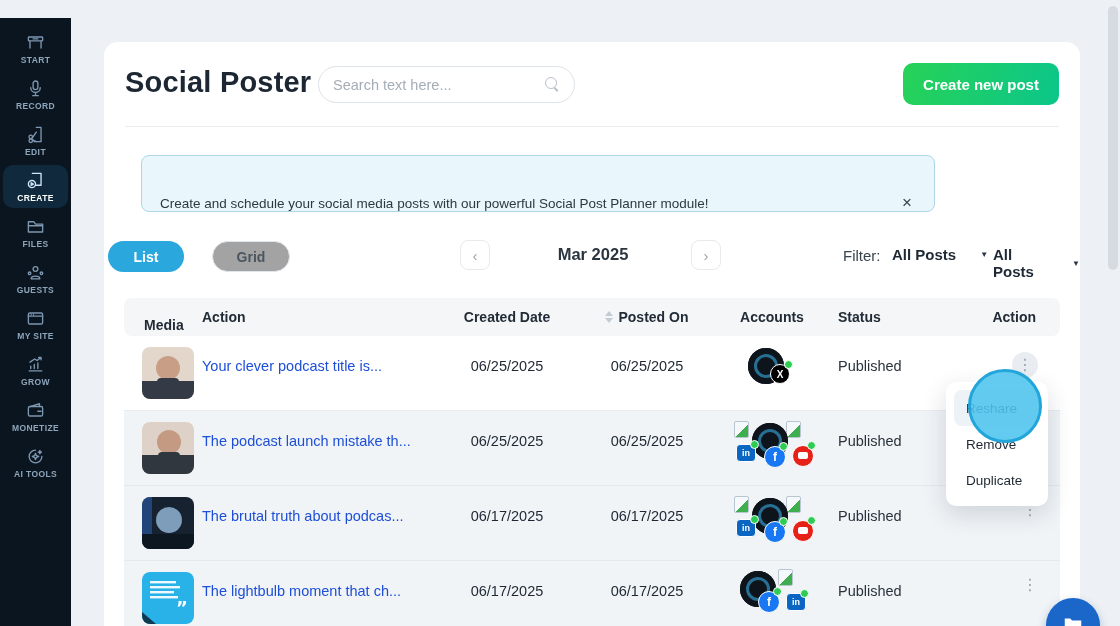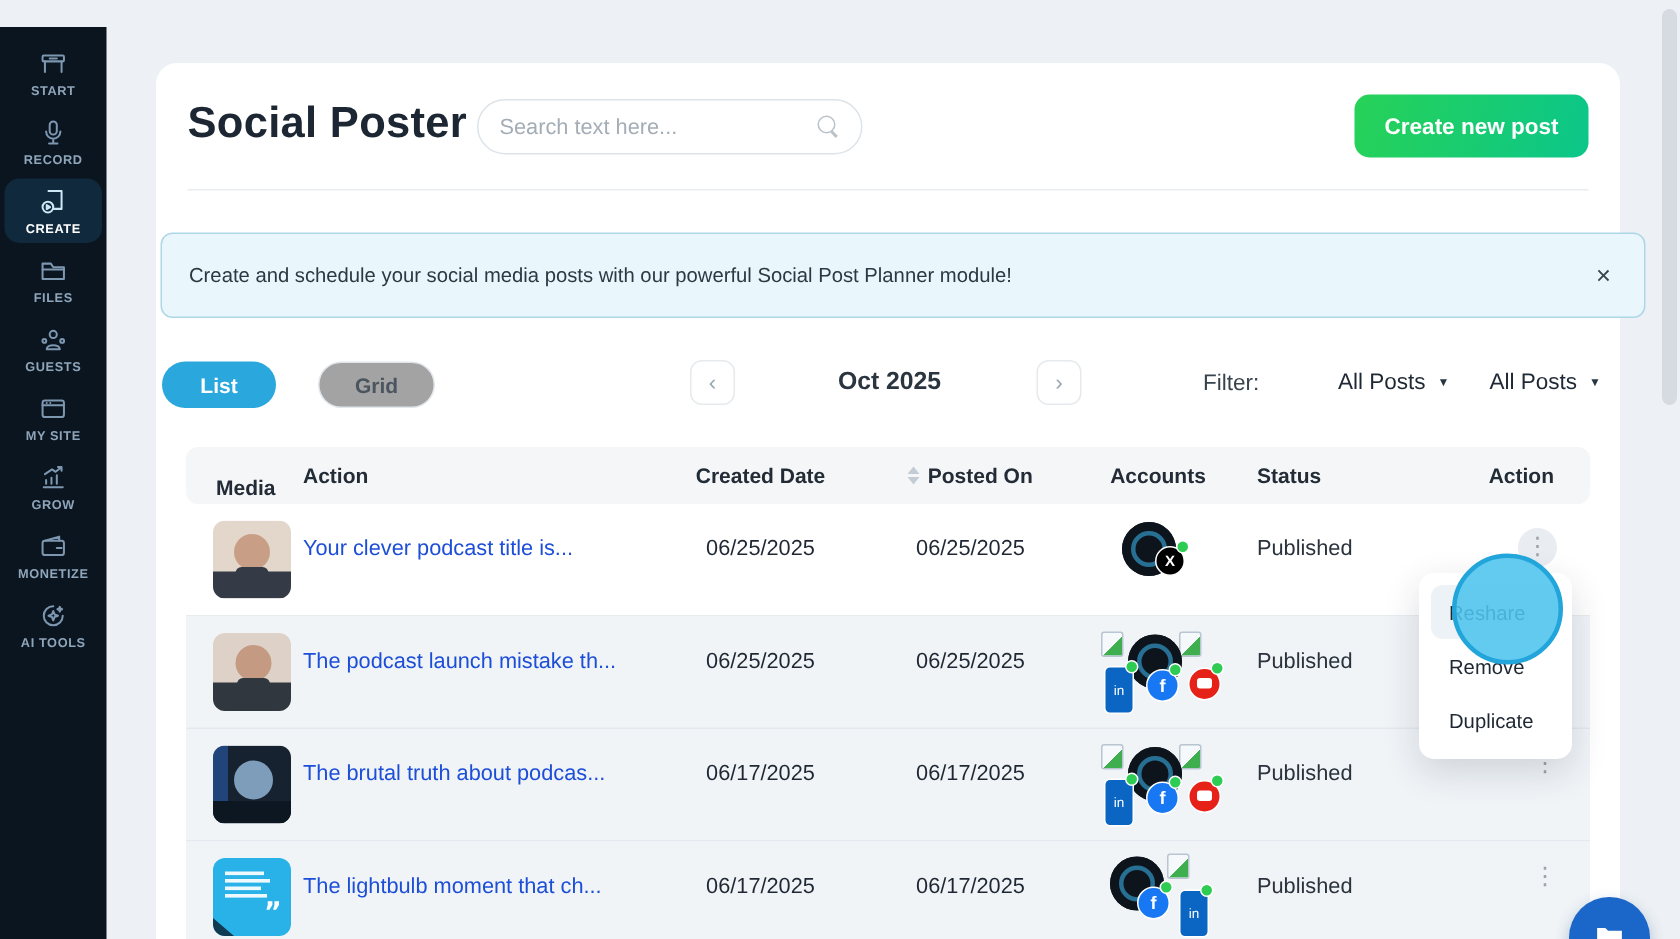--- a/index.html
+++ b/index.html
@@ -46,46 +46,46 @@
 
   .create-btn { position:absolute; left:799px; top:21px; width:156px;
     height:42px; border:none; border-radius:10px; cursor:pointer;
     background:linear-gradient(105deg,#27d257 0%,#0bc68a 100%);
     color:#fff; font-weight:700; font-size:15px;
     font-family:"Liberation Sans",sans-serif; }
 
   .divider { position:absolute; left:21px; top:84px; width:934px; height:1px;
     background:#e9edf0; }
 
-  .banner { position:absolute; left:3px; top:113px; width:990px; height:57px;
+  .banner { position:absolute; left:37px; top:113px; width:794px; height:57px;
     background:#e9f6fb; border:1px solid #add7e6; border-radius:8px;
-    display:flex; align-items:center; padding:0 22px 0 18px; }
+    display:flex; align-items:flex-end; padding:0 22px 0 18px; }
   .banner-text { flex:1; font-size:13.5px; color:#2c3942; }
   .banner-close { font-size:17px; color:#39434c; cursor:pointer; line-height:1; }
 
   
   .list-btn { position:absolute; left:4px; top:199px; width:76px; height:31px;
     border:none; border-radius:16px; background:#2aa7dd; color:#fff;
     font-weight:700; font-size:14px; cursor:pointer;
     font-family:"Liberation Sans",sans-serif; }
   .grid-btn { position:absolute; left:108px; top:199px; width:78px; height:31px;
     border:1px solid #e1e6ea; border-radius:16px; background:#a3a3a3;
     color:#4b555f; font-weight:600; font-size:14px; cursor:pointer;
     font-family:"Liberation Sans",sans-serif; }
   .nav-btn { position:absolute; top:198px; width:30px; height:30px;
     border:1px solid #e6eaed; border-radius:8px; background:#fff;
     color:#9aa5ae; font-size:15px; cursor:pointer; line-height:27px;
     text-align:center; font-family:"Liberation Sans",sans-serif; }
   .prev-btn { left:356px; } .next-btn { left:587px; }
   .month { position:absolute; left:419px; top:203px; width:140px;
     text-align:center; font-weight:700; font-size:16.5px; color:#2a3540; }
-  .filter-label { position:absolute; left:698px; top:205px; font-size:15px;
+  .filter-label { position:absolute; left:739px; top:205px; font-size:15px;
     color:#39434d; }
-  .filter-dd { position:absolute; top:204px; font-size:15px; font-weight:400;
-    color:#1f2936; cursor:pointer; display:flex; align-items:center; gap:8px; }
+  .filter-dd { position:absolute; top:204px; font-size:15px; font-weight:700;
+    color:#1f2936; cursor:pointer; display:flex; align-items:center; gap:24px; }
   .filter-dd .caret { font-size:8px; color:#2a3540; }
   .dd1 { left:788px; } .dd2 { left:889px; }
 
   
   .table { position:absolute; left:20px; top:256px; width:936px; }
   .t-head { display:grid; height:38px; background:#f4f6f8; border-radius:8px;
     grid-template-columns:78px 230px 150px 130px 120px 150px 78px;
     align-items:center; font-size:14px; font-weight:700; color:#232c36; }
   .th-media { padding-left:20px;margin-top:16px; }
   .th-center { text-align:center; }
@@ -124,22 +124,22 @@
     box-shadow:inset 0 0 0 2px #0e141c; }
   .av::after { content:""; position:absolute; inset:6px; border:3px solid #2c7fa8;
     border-radius:50%; opacity:.85; }
   .badge-x { width:20px; height:20px; border-radius:50%; background:#000;
     border:1.5px solid #fff; color:#fff; font-size:10px; font-weight:700;
     display:flex; align-items:center; justify-content:center; }
   .dot { width:9px; height:9px; border-radius:50%; background:#2ecc52;
     border:1.5px solid #fff; }
   .pg { width:15px; height:17px; border-radius:2px; border:1px solid #b9c6d1;
     background:linear-gradient(135deg,#f6f9fb 55%,#3fae4e 56%); }
-  .li { width:20px; height:32px; border-radius:4px; background:#0a66c2;
-    color:#fff; font-size:9px; font-weight:400; display:flex;
+  .li { width:20px; height:18px; border-radius:4px; background:#0a66c2;
+    color:#fff; font-size:9px; font-weight:700; display:flex;
     align-items:center; justify-content:center; border:1.5px solid #fff; }
   .fb { width:22px; height:22px; border-radius:50%; background:#1877f2;
     color:#fff; font-size:12px; font-weight:700; display:flex;
     align-items:center; justify-content:center; border:1.5px solid #fff; }
   .yt { width:22px; height:22px; border-radius:50%; background:#e62117;
     border:1.5px solid #fff; }
   .yt::after { content:""; position:absolute; left:5px; top:6px; width:10px;
     height:7px; background:#fff; border-radius:2px; }
 
   
@@ -175,20 +175,29 @@
       </svg>
     <span class="s-label">START</span>
   </div>
   <div class="s-item">
     <svg viewBox="0 0 24 24">
         <rect x="9" y="2.5" width="6" height="11" rx="3"></rect>
         <path d="M6 11a6 6 0 0 0 12 0M12 17v4M8.5 21h7"></path>
       </svg>
     <span class="s-label">RECORD</span>
   </div>
+  <div class="s-item">
+    <svg viewBox="0 0 24 24">
+        <path d="M13 3h6v18h-9"></path>
+        <circle cx="6" cy="15" r="2.2"></circle>
+        <circle cx="6" cy="20" r="2.2"></circle>
+        <path d="M7.8 16.5L13 9M7.8 18.5L13 21"></path>
+      </svg>
+    <span class="s-label">EDIT</span>
+  </div>
   <div class="s-item active">
     <svg viewBox="0 0 24 24">
         <path d="M8 3h11v15h-7"></path>
         <circle cx="7.5" cy="16.5" r="4.5"></circle>
         <path d="M6.5 14.8v3.4l2.8-1.7z"></path>
       </svg>
     <span class="s-label">CREATE</span>
   </div>
   <div class="s-item">
     <svg viewBox="0 0 24 24">
@@ -250,21 +259,21 @@
   <div class="divider"></div>
 
   <div class="banner">
     <span class="banner-text">Create and schedule your social media posts with our powerful Social Post Planner module!</span>
     <span class="banner-close">×</span>
   </div>
 
   <button class="list-btn">List</button>
   <button class="grid-btn">Grid</button>
   <button class="nav-btn prev-btn">‹</button>
-  <div class="month">Oct 2025</div>
+  <div class="month">Mar 2025</div>
   <button class="nav-btn next-btn">›</button>
   <span class="filter-label">Filter:</span>
   <div class="filter-dd dd1">
     <span>All Posts</span>
     <span class="caret">▼</span>
   </div>
   <div class="filter-dd dd2">
     <span>All Posts</span>
     <span class="caret">▼</span>
   </div>

